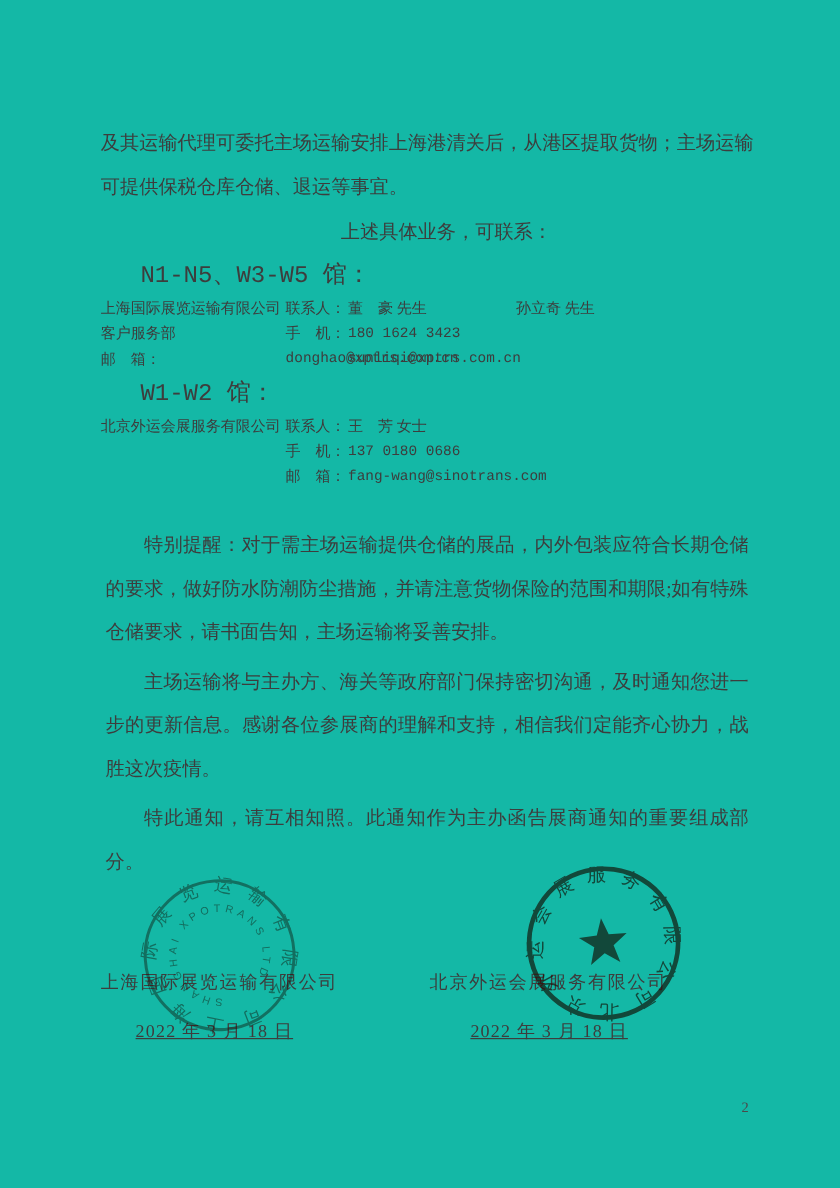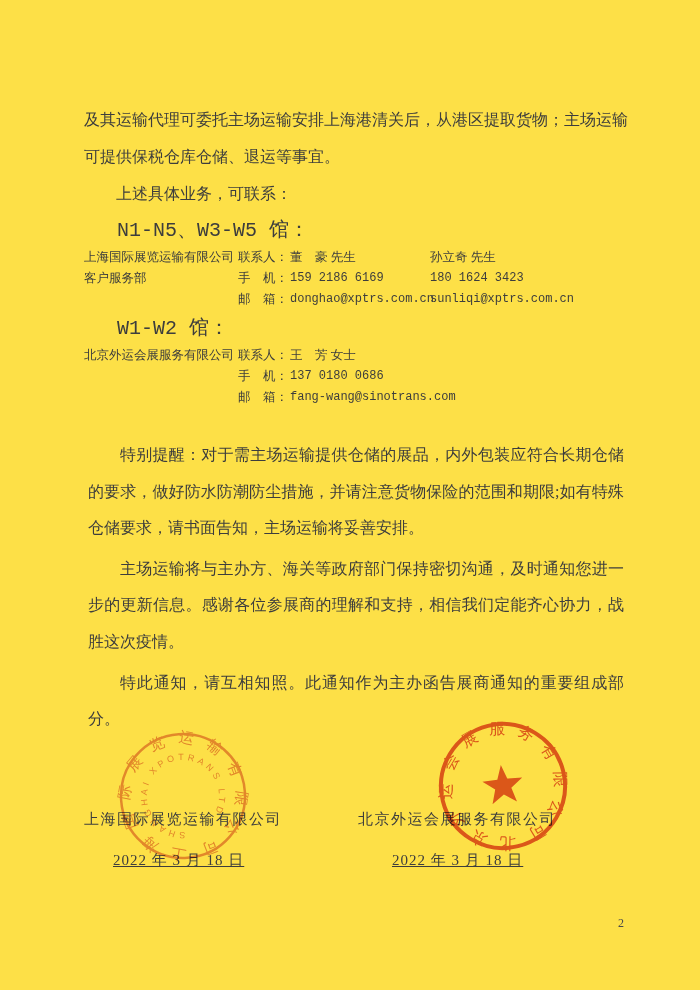--- a/index.html
+++ b/index.html
@@ -1,22 +1,22 @@
 <!DOCTYPE html>
 <html><head>
 <meta charset="utf-8">
 <style>
   html,body{margin:0;padding:0;background:#ffffff;}
   .page{
-    position:relative;width:700px;height:990px;background:#fde047;
+    position:relative;width:700px;height:990px;background:#14b8a6;
     font-family:"Liberation Serif","DejaVu Serif",serif;color:#3d3d3d;overflow:hidden;
   }
   .content{position:absolute;left:84px;top:101px;width:544px;}
   .body-par{margin:0;font-size:16px;line-height:37px;text-align:justify;letter-spacing:0;}
-  .lead{margin:0;font-size:16px;line-height:37px;text-indent:2em;}
+  .lead{margin:0;font-size:16px;line-height:37px;text-indent:2em;text-align:center;}
   .hall{margin:7px 0 0 0;padding-left:33px;font-size:20px;line-height:24px;
         font-family:"Liberation Mono","DejaVu Sans Mono",monospace;}
   .cgrid{margin-top:4px;display:grid;grid-template-columns:154px 52px 140px 1fr;
          font-size:12.5px;line-height:21px;}
   .cgrid .cell{white-space:nowrap;}
   .mono{font-family:"Liberation Mono","DejaVu Sans Mono",monospace;font-size:12px;}
   .paras{margin-top:29px;}
   .paras p{margin:4px;font-size:16px;line-height:36.6px;text-align:justify;text-indent:2em;}
   .sigs{margin-top:69px;display:flex;}
   .sig-left{width:274px;}
@@ -43,21 +43,20 @@
 
     <div class="hall">N1-N5、W3-W5 馆：</div>
     <div class="cgrid">
       <div class="cell">上海国际展览运输有限公司</div>
       <div class="cell">联系人：</div>
       <div class="cell">董　豪 先生</div>
       <div class="cell">孙立奇 先生</div>
 
       <div class="cell">客户服务部</div>
       <div class="cell">手　机：</div>
-      <div class="cell mono">159 2186 6169</div>
       <div class="cell mono">180 1624 3423</div>
 
       <div class="cell"></div>
       <div class="cell">邮　箱：</div>
       <div class="cell mono">donghao@xptrs.com.cn</div>
       <div class="cell mono">sunliqi@xptrs.com.cn</div>
     </div>
 
     <div class="hall">W1-W2 馆：</div>
     <div class="cgrid">

